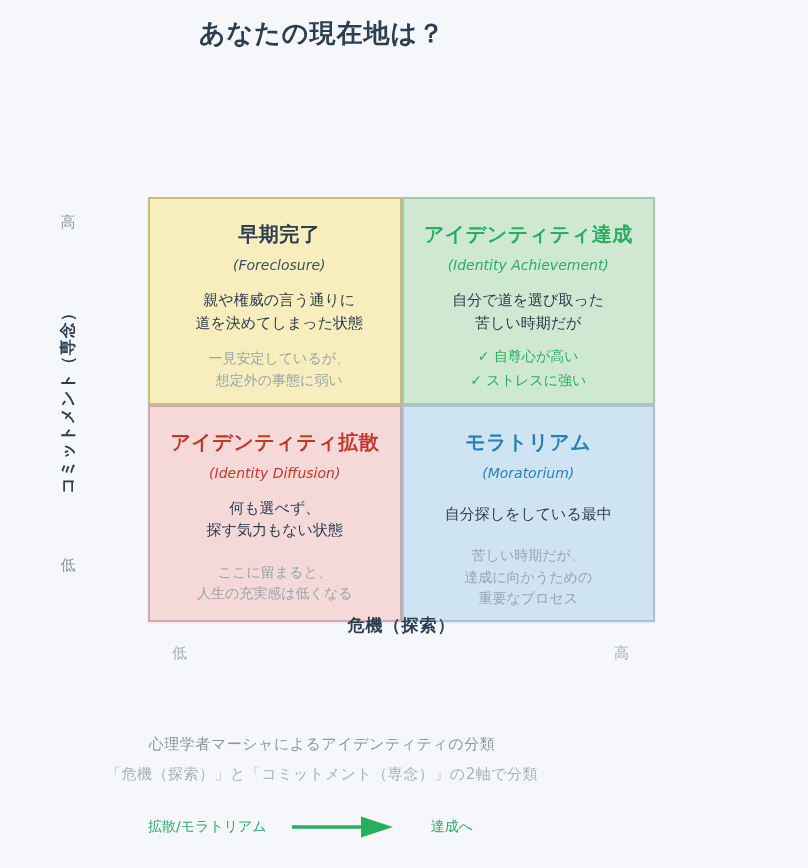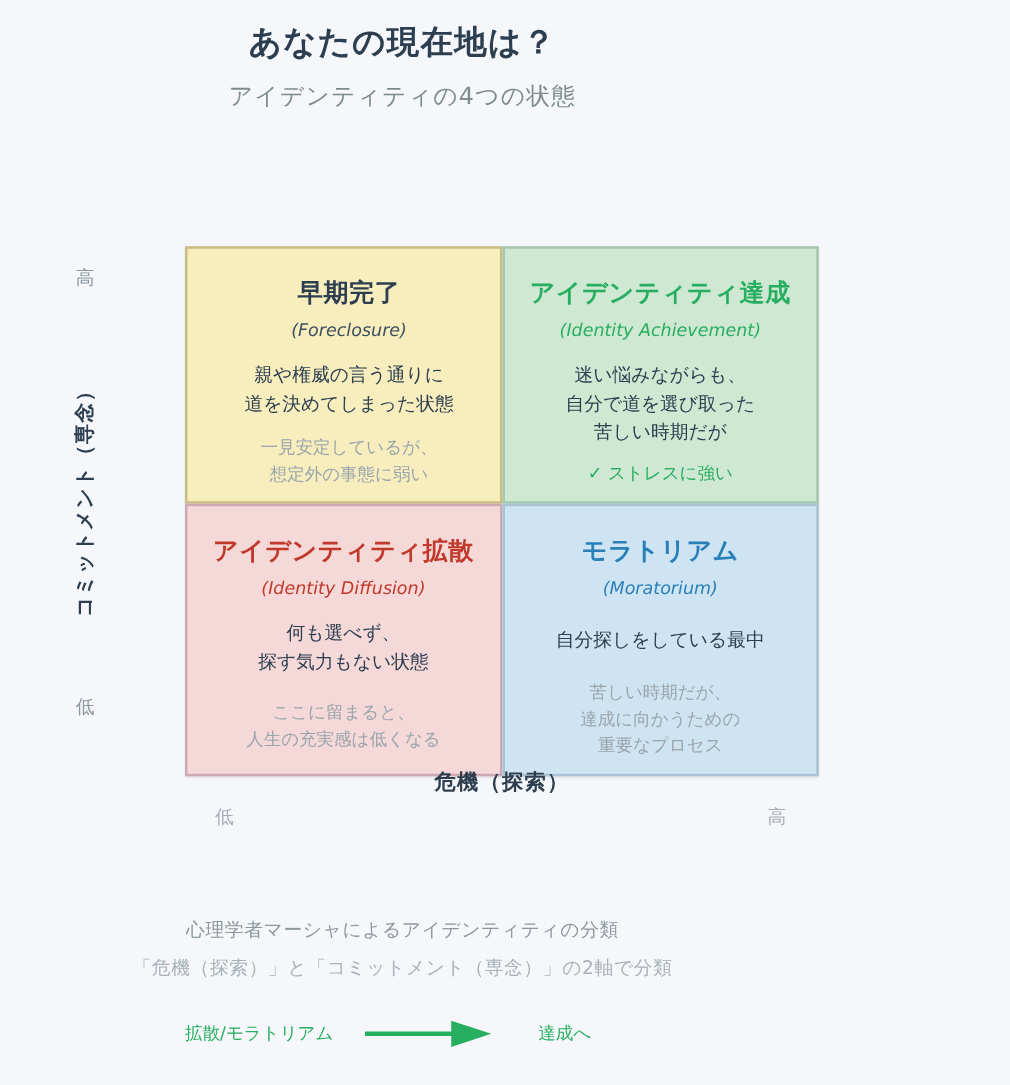--- a/index.html
+++ b/index.html
@@ -83,21 +83,20 @@
   .legend-label { white-space: nowrap; }
   .legend-arrow { margin: 0 36px 0 24px; display: block; }
 </style>
 </head>
 <body>
 
 <div class="page">
 
   <div class="header">
     <h1 class="title">あなたの現在地は？</h1>
-    <div class="subtitle">アイデンティティの4つの状態</div>
   </div>
 
   <div class="y-axis">
     <span class="axis-tick y-high">高</span>
     <span class="y-title">コミットメント（専念）</span>
     <span class="axis-tick y-low">低</span>
   </div>
 
   <div class="board">
 
@@ -111,25 +110,25 @@
       <div class="note">
         <div>一見安定しているが、</div>
         <div>想定外の事態に弱い</div>
       </div>
     </section>
 
     <section class="cell q-green">
       <h2>アイデンティティ達成</h2>
       <div class="en">(Identity Achievement)</div>
       <div class="body-text">
-        <div>迷い悩みながらも、</div>
         <div>自分で道を選び取った</div>
         <div>苦しい時期だが</div>
       </div>
       <div class="checks">
+        <div>✓ 自尊心が高い</div>
         <div>✓ ストレスに強い</div>
       </div>
     </section>
 
     <section class="cell q-pink">
       <h2>アイデンティティ拡散</h2>
       <div class="en">(Identity Diffusion)</div>
       <div class="body-text">
         <div>何も選べず、</div>
         <div>探す気力もない状態</div>

